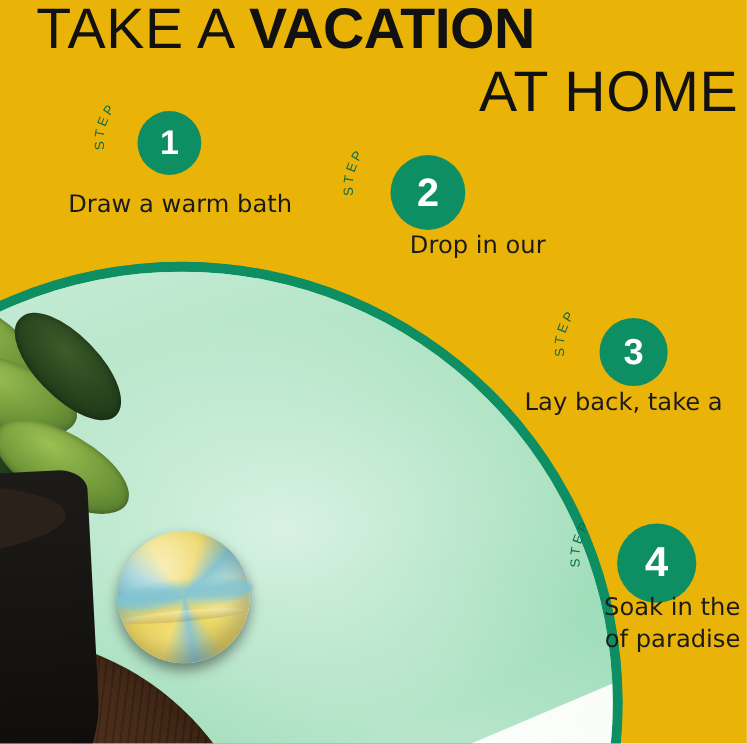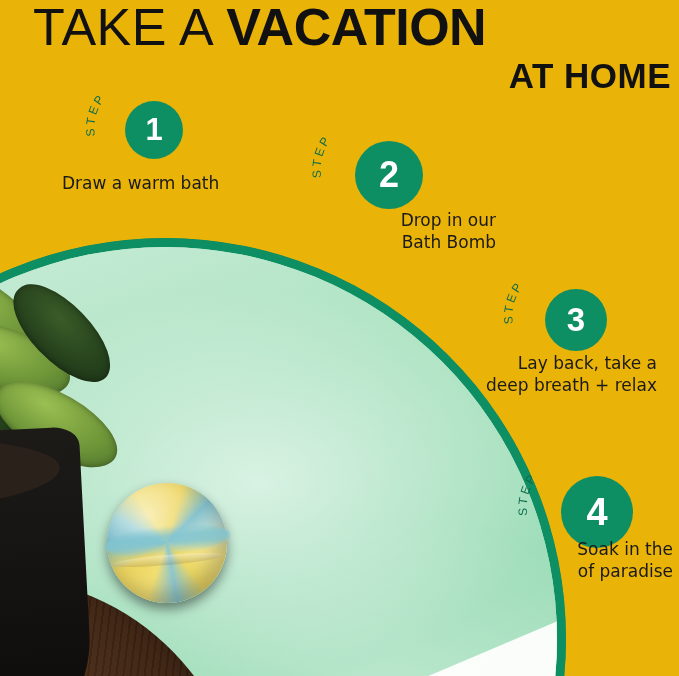--- a/index.html
+++ b/index.html
@@ -132,21 +132,21 @@
     white-space:nowrap;
   }
   .hl1{
     position:absolute;left:33px;top:1px;
     font-size:52px;letter-spacing:.5px;
   }
   .hl1 .thin{font-weight:300;}
   .hl1 .bold{font-weight:700;letter-spacing:-0.5px;}
   .hl2{
     position:absolute;right:8px;top:58px;
-    font-size:35px;font-weight:700;letter-spacing:.5px;
+    font-size:52px;font-weight:400;letter-spacing:.5px;
     text-align:right;
   }
 
   
   .step{position:absolute;}
   .badge{
     position:absolute;
     border-radius:50%;
     background:#0e8e63;
     color:#ffffff;
@@ -158,21 +158,21 @@
   .arc-svg text{
     font-family:"Liberation Sans", sans-serif;
     font-size:12px;
     font-weight:400;
     letter-spacing:2.6px;
     fill:#0c6b4c;
   }
   .caption{
     position:absolute;
     font-family:"DejaVu Sans", sans-serif;
-    font-size:17px;
+    font-size:22px;
     color:#1a1a1a;
     line-height:1.32;
     white-space:nowrap;
   }
   .caption.center{text-align:right;}
 
   
   #step1 .badge{left:125px;top:101px;width:58px;height:58px;font-size:31px;}
   #step1 .caption{left:62px;top:172px;}
   #step2 .badge{left:355px;top:141px;width:68px;height:68px;font-size:36px;}
@@ -246,35 +246,33 @@
   <div class="step" id="step2">
     <svg class="arc-svg" width="120" height="88" style="left:318px;top:114px;">
       <defs>
           <path id="arc2" d="M 4,68 A 52,52 0 0 1 68,6"></path>
         </defs>
       <text><textPath href="#arc2" startOffset="4%">STEP</textPath></text>
     </svg>
     <div class="badge">2</div>
     <div class="caption center">
       <div>Drop in our</div>
-      <div>Bath Bomb</div>
     </div>
   </div>
 
   <div class="step" id="step3">
     <svg class="arc-svg" width="118" height="84" style="left:510px;top:264px;">
       <defs>
           <path id="arc3" d="M 4,64 A 48,48 0 0 1 64,6"></path>
         </defs>
       <text><textPath href="#arc3" startOffset="4%">STEP</textPath></text>
     </svg>
     <div class="badge">3</div>
     <div class="caption center">
       <div>Lay back, take a</div>
-      <div>deep breath + relax</div>
     </div>
   </div>
 
   <div class="step" id="step4">
     <svg class="arc-svg" width="120" height="90" style="left:524px;top:450px;">
       <defs>
           <path id="arc4" d="M 4,70 A 54,54 0 0 1 70,6"></path>
         </defs>
       <text><textPath href="#arc4" startOffset="4%">STEP</textPath></text>
     </svg>

